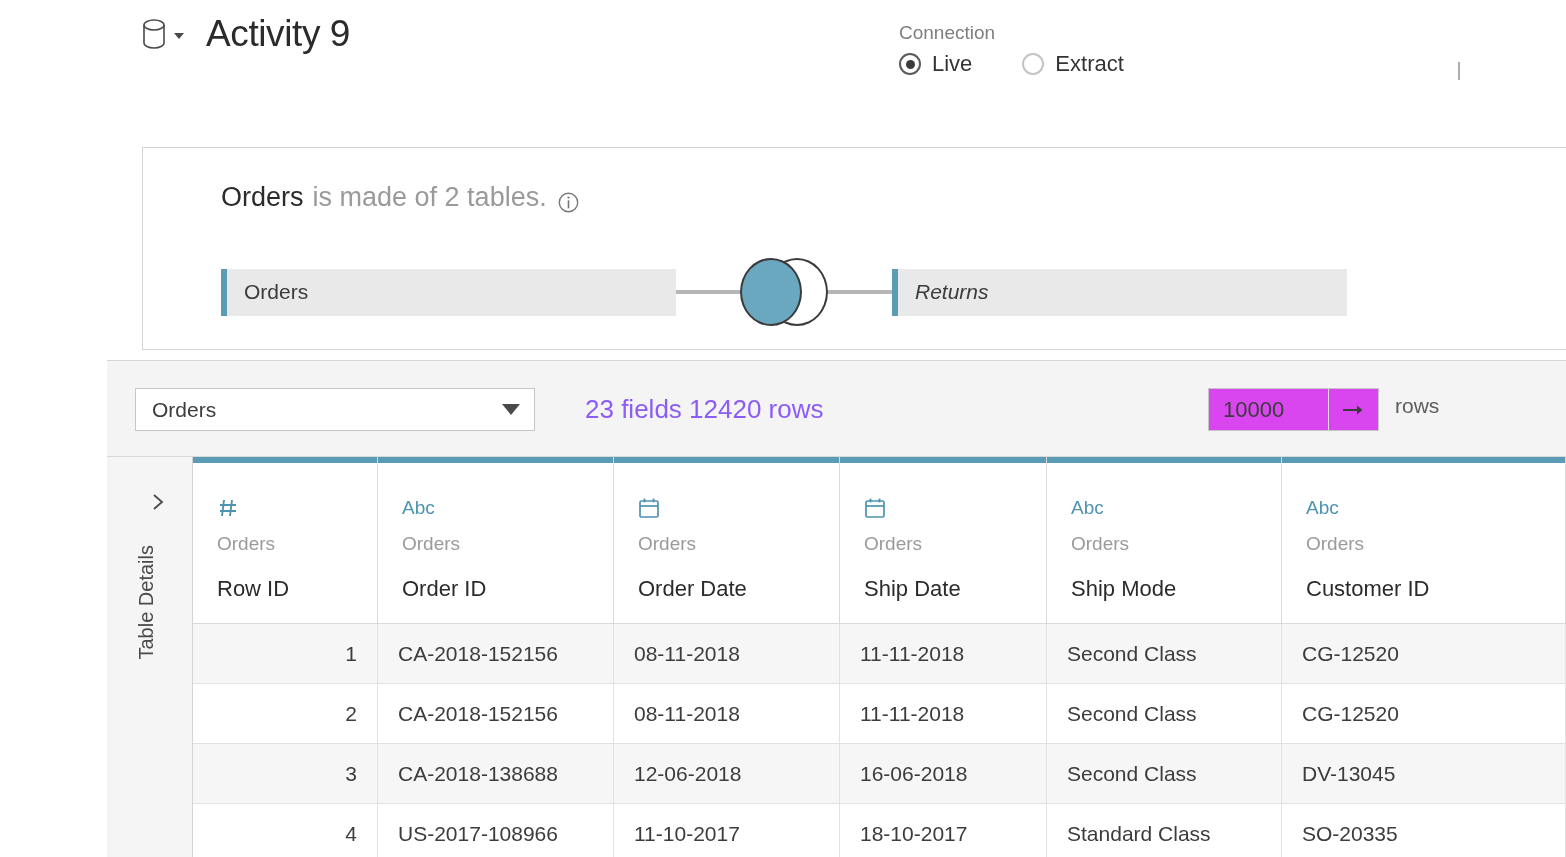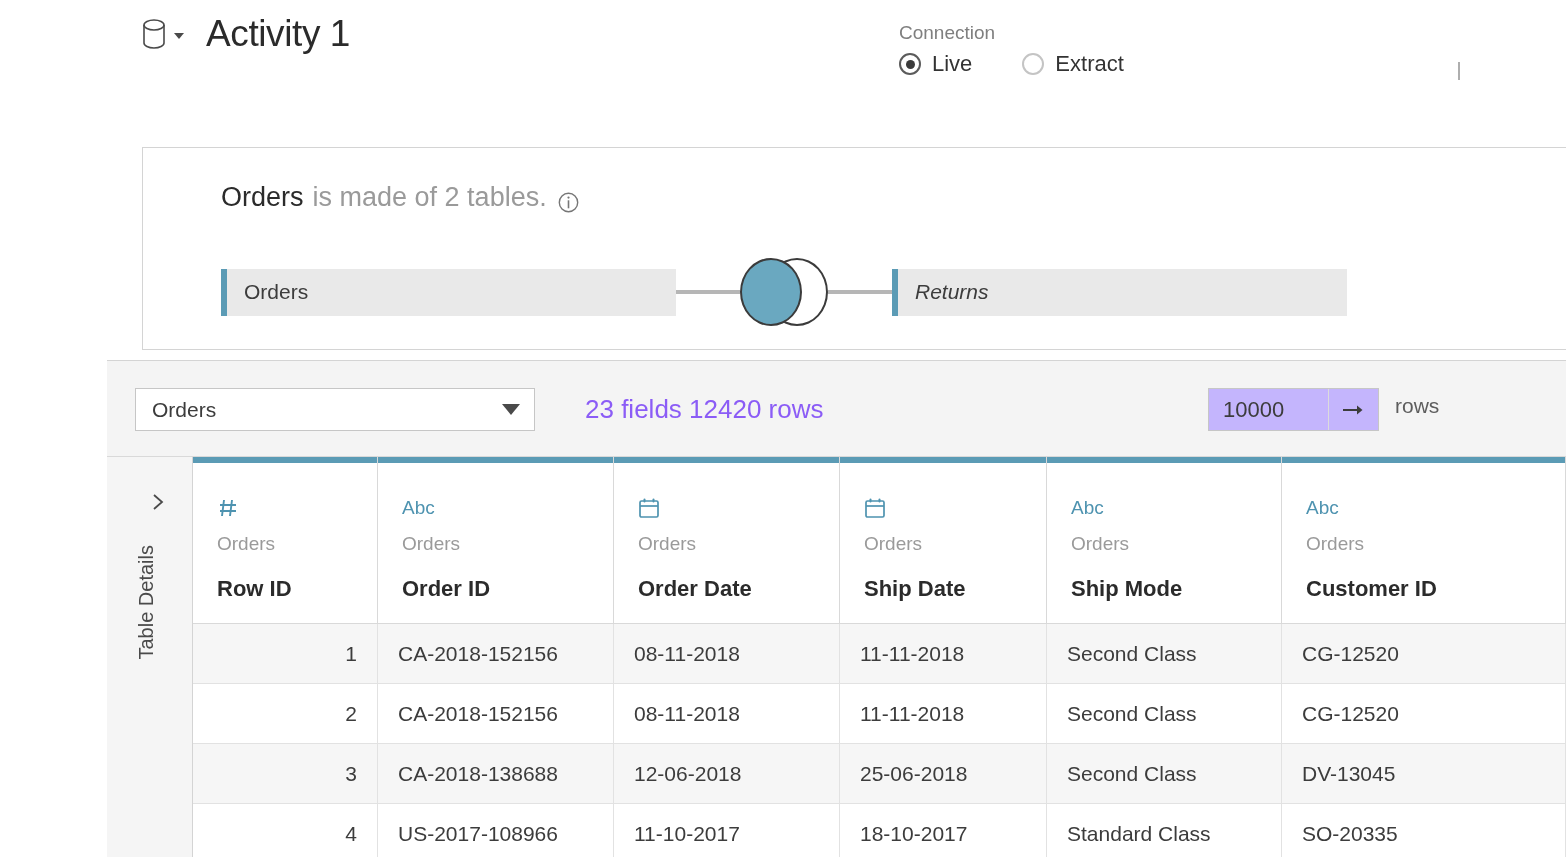--- a/index.html
+++ b/index.html
@@ -61,21 +61,21 @@
   .toolbar { position: absolute; left: 107px; top: 360px; width: 1459px; height: 97px;
              background: #f4f4f4; border-top: 1px solid #d4d4d4; border-bottom: 1px solid #d9d9d9; }
   .tbl-select { position: absolute; left: 28px; top: 27px; width: 400px; height: 43px;
                 background: #ffffff; border: 1px solid #c6c6c6; display: flex; align-items: center;
                 justify-content: space-between; padding: 0 14px 0 16px; cursor: default; }
   .tbl-select-label { font-size: 21px; color: #3c3c3c; }
   .sel-caret { width: 0; height: 0; border-left: 9px solid transparent; border-right: 9px solid transparent;
                border-top: 11px solid #4a4a4a; }
   .fields-rows { position: absolute; left: 478px; top: 33px; font-size: 26px; color: #8b5cf6; }
   .rowlimit-box { position: absolute; left: 1101px; top: 27px; width: 171px; height: 43px;
-                  background: #c4b5fd; border: 1px solid #c6c6c6; display: flex; align-items: center; }
+                  background: #d946ef; border: 1px solid #c6c6c6; display: flex; align-items: center; }
   .rowlimit-val { flex: 1; font-size: 22px; color: #3c3c3c; padding-left: 14px; }
   .rowlimit-btn { width: 50px; height: 41px; border-left: 1px solid #dcdcdc; display: flex;
                   align-items: center; justify-content: center; cursor: default; }
   .rows-label { position: absolute; left: 1288px; top: 33px; font-size: 21px; color: #5d5d5d; }
 
   
   .rail { position: absolute; left: 107px; top: 457px; width: 86px; height: 400px;
           background: #f5f5f5; border-right: 1px solid #d4d4d4; }
   .rail-chev { position: absolute; left: 42px; top: 36px; width: 18px; height: 18px; }
   .rail-text { position: absolute; left: 28px; top: 88px; font-size: 20px; color: #4a4a4a;
@@ -86,21 +86,21 @@
           background: #fff; overflow: hidden; }
   .grid-inner { width: 1373px; }
   .hdr-row { display: flex; height: 167px; }
   .hcell { position: relative; background: #ffffff; border-right: 1px solid #d9d9d9;
            border-bottom: 1px solid #d9d9d9; padding: 0 0 0 24px; cursor: default; }
   .hcell::before { content: ""; position: absolute; left: 0; top: 0; right: 0; height: 6px;
                    background: #5b9bb5; }
   .h-icon { margin-top: 38px; height: 26px; display: flex; align-items: center; }
   .h-abc { font-size: 19px; color: #4e93b0; line-height: 20px; }
   .h-src { font-size: 19px; color: #9a9a9a; margin-top: 12px; line-height: 22px; }
-  .h-name { font-size: 22px; font-weight: bold; color: #2b2b2b; margin-top: 21px; line-height: 26px; }
+  .h-name { font-size: 22px; font-weight: normal; color: #2b2b2b; margin-top: 21px; line-height: 26px; }
 
   .drow { display: flex; height: 60px; }
   .drow.alt { background: #f6f6f6; }
   .dcell { border-right: 1px solid #e2e2e2; border-bottom: 1px solid #e2e2e2;
            display: flex; align-items: center; font-size: 21px; color: #3c3c3c;
            padding: 0 20px; cursor: default; }
   .dcell.num { justify-content: flex-end; }
 </style>
 </head>
 <body>
@@ -110,21 +110,21 @@
   <div class="header">
 
     <div class="ds-title-wrap">
       <span class="db-icon">
         <svg viewBox="0 0 28 34" width="28" height="34">
           <ellipse cx="14" cy="8" rx="10" ry="5" fill="none" stroke="#4a4a4a" stroke-width="1.6"></ellipse>
           <path d="M4 8 V26 a10 5 0 0 0 20 0 V8" fill="none" stroke="#4a4a4a" stroke-width="1.6"></path>
         </svg>
       </span>
       <span class="caret-down"></span>
-      <span class="ds-title">Activity 1</span>
+      <span class="ds-title">Activity 9</span>
     </div>
 
     <div class="connection-block">
       <div class="connection-label">Connection</div>
       <div class="radio-row">
         <div class="radio-item">
           <span class="radio-outer">
             <span class="radio-dot"></span>
           </span>
           <span class="radio-text">Live</span>
@@ -267,21 +267,21 @@
             <div class="dcell" style="width: 236px;">CA-2018-152156</div>
             <div class="dcell" style="width: 226px;">08-11-2018</div>
             <div class="dcell" style="width: 207px;">11-11-2018</div>
             <div class="dcell" style="width: 235px;">Second Class</div>
             <div class="dcell" style="width: 284px;">CG-12520</div>
           </div>
           <div class="drow alt">
             <div class="dcell num" style="width: 185px;">3</div>
             <div class="dcell" style="width: 236px;">CA-2018-138688</div>
             <div class="dcell" style="width: 226px;">12-06-2018</div>
-            <div class="dcell" style="width: 207px;">25-06-2018</div>
+            <div class="dcell" style="width: 207px;">16-06-2018</div>
             <div class="dcell" style="width: 235px;">Second Class</div>
             <div class="dcell" style="width: 284px;">DV-13045</div>
           </div>
           <div class="drow">
             <div class="dcell num" style="width: 185px;">4</div>
             <div class="dcell" style="width: 236px;">US-2017-108966</div>
             <div class="dcell" style="width: 226px;">11-10-2017</div>
             <div class="dcell" style="width: 207px;">18-10-2017</div>
             <div class="dcell" style="width: 235px;">Standard Class</div>
             <div class="dcell" style="width: 284px;">SO-20335</div>

